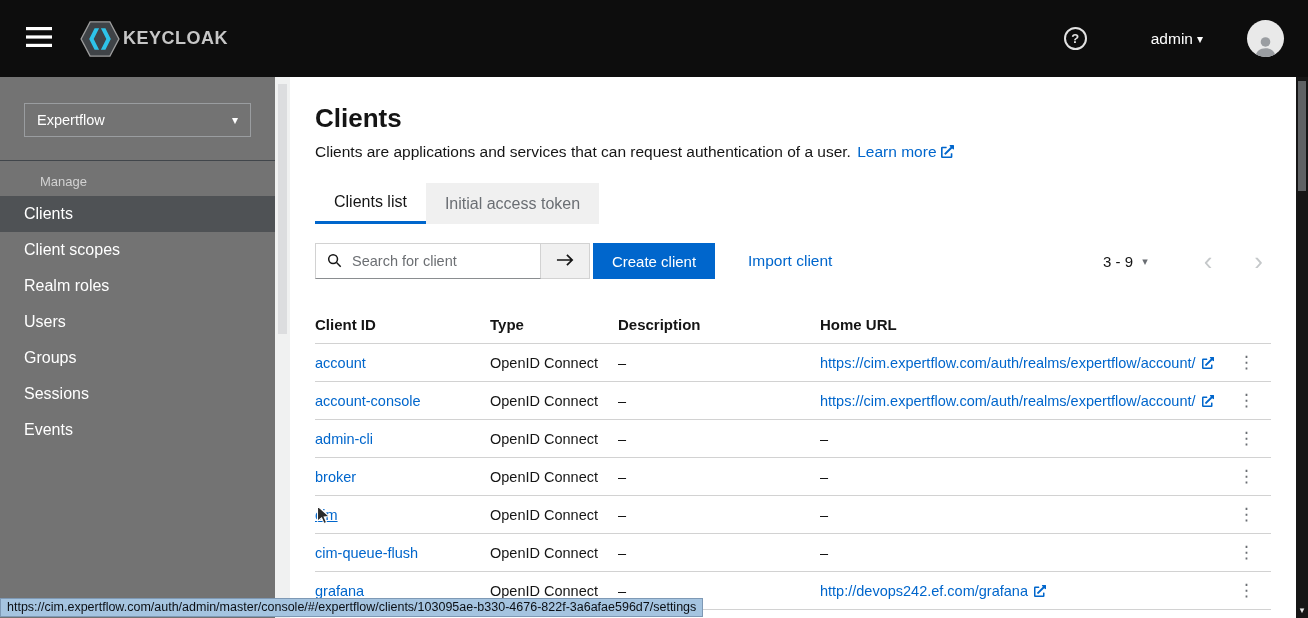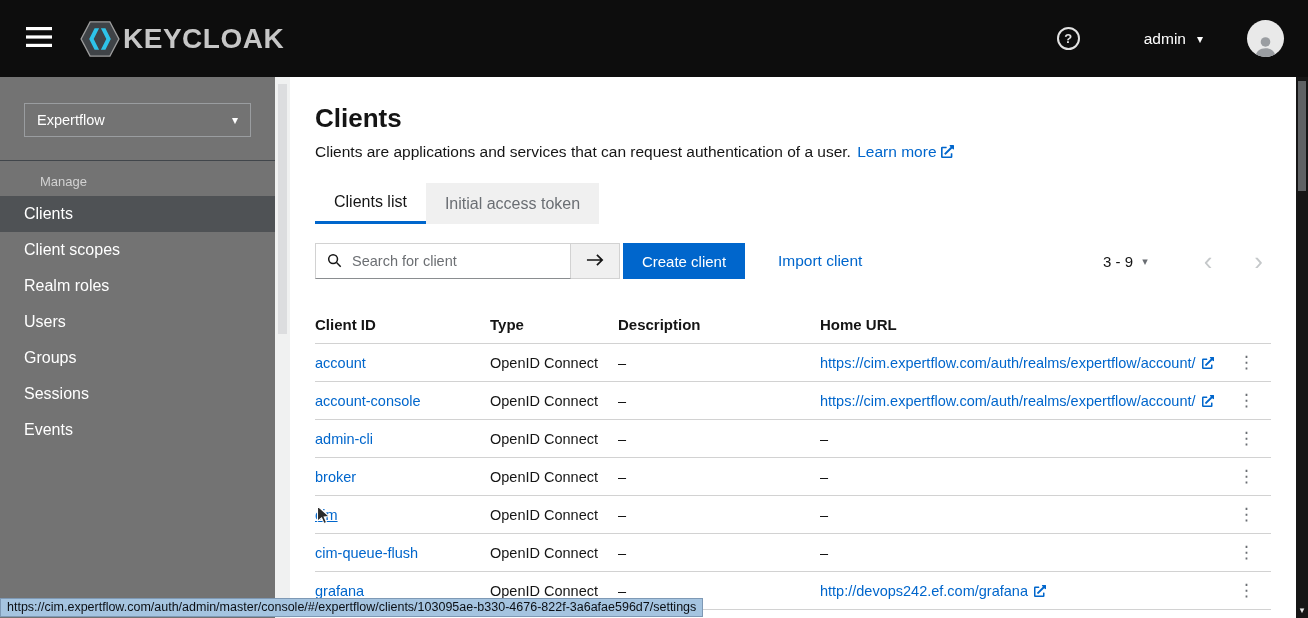--- a/index.html
+++ b/index.html
@@ -7,26 +7,26 @@
   body {
     width:1308px; height:618px; overflow:hidden; position:relative;
     font-family:"Liberation Sans", sans-serif; background:#fff; color:#151515;
   }
 
   
   .masthead { position:absolute; top:0; left:0; width:100%; height:77px;
     background:#0d0d0d; display:flex; align-items:center; padding:0 24px; z-index:10; }
   .hamburger { background:none; border:none; padding:0; margin-left:2px; cursor:pointer; }
   .logo { display:flex; align-items:center; margin-left:28px; gap:3px; }
-  .logo-text { color:#c6c6c6; font-size:28px; font-weight:bold; letter-spacing:0.5px; }
+  .logo-text { color:#c6c6c6; font-size:18px; font-weight:bold; letter-spacing:0.5px; }
   .masthead-right { margin-left:auto; display:flex; align-items:center; }
   .help-btn { width:23px; height:23px; border-radius:50%; border:2px solid #e2e2e2;
     background:none; color:#e2e2e2; font-size:13px; font-weight:bold; display:flex;
     align-items:center; justify-content:center; padding:0; cursor:pointer; }
-  .user-menu { display:flex; align-items:center; gap:11px; margin-left:58px;
+  .user-menu { display:flex; align-items:center; gap:4px; margin-left:58px;
     background:none; border:none; color:#fff; font-size:15.5px; font-family:inherit; cursor:pointer; }
   .user-caret { color:#fff; font-size:12px; }
   .avatar { width:37px; height:37px; border-radius:50%; background:#e9e9e9; border:none; padding:0;
     margin-left:38px; display:flex; align-items:flex-end; justify-content:center; overflow:hidden; cursor:pointer; }
 
   
   .sidebar { position:absolute; top:77px; left:0; width:275px; bottom:0; background:#737373; z-index:5; }
   .realm-wrap { padding:26px 24px 23px; border-bottom:1px solid #41464b; }
   .realm-selector { height:34px; width:100%; border:1px solid #9a9da0; background:none; cursor:pointer;
     display:flex; align-items:center; justify-content:space-between; padding:0 12px;
@@ -56,21 +56,21 @@
   .ext-icon svg { vertical-align:-1px; }
 
   .tabs { display:flex; margin:22px 25px 0; }
   .tab { border:none; background:#fff; height:41px; padding:0 19px; font-size:16px;
     color:#151515; font-family:inherit; cursor:pointer; }
   .tab.active { border-bottom:3px solid #0066cc; }
   .tab.inactive { background:#f0f0f0; color:#6a6e73; }
 
   .toolbar { display:flex; align-items:center; margin:19px 25px 0; height:36px; }
   .search-wrap { position:relative; display:flex; }
-  .search-input { width:256px; height:36px; border:1px solid #d2d2d2; border-bottom:1px solid #8a8d90;
+  .search-input { width:226px; height:36px; border:1px solid #d2d2d2; border-bottom:1px solid #8a8d90;
     padding:0 8px 0 36px; font-size:14.5px; font-family:inherit; color:#151515; outline:none; }
   .search-input::placeholder { color:#6c6f73; }
   .search-icon { position:absolute; left:12px; top:10px; pointer-events:none; }
   .search-go { width:49px; height:36px; border:1px solid #d2d2d2; border-left:none;
     background:#f0f0f0; padding:0; cursor:pointer; }
   .btn-primary { margin-left:3px; height:36px; padding:0 16px; min-width:122px; background:#0066cc;
     border:none; color:#fff; font-size:15px; font-family:inherit; cursor:pointer; }
   .import-link { margin-left:33px; font-size:15.5px; color:#0066cc; text-decoration:none; }
   .pagination { margin-left:auto; display:flex; align-items:center; }
   .page-range { display:flex; align-items:center; gap:9px; background:none; border:none;

